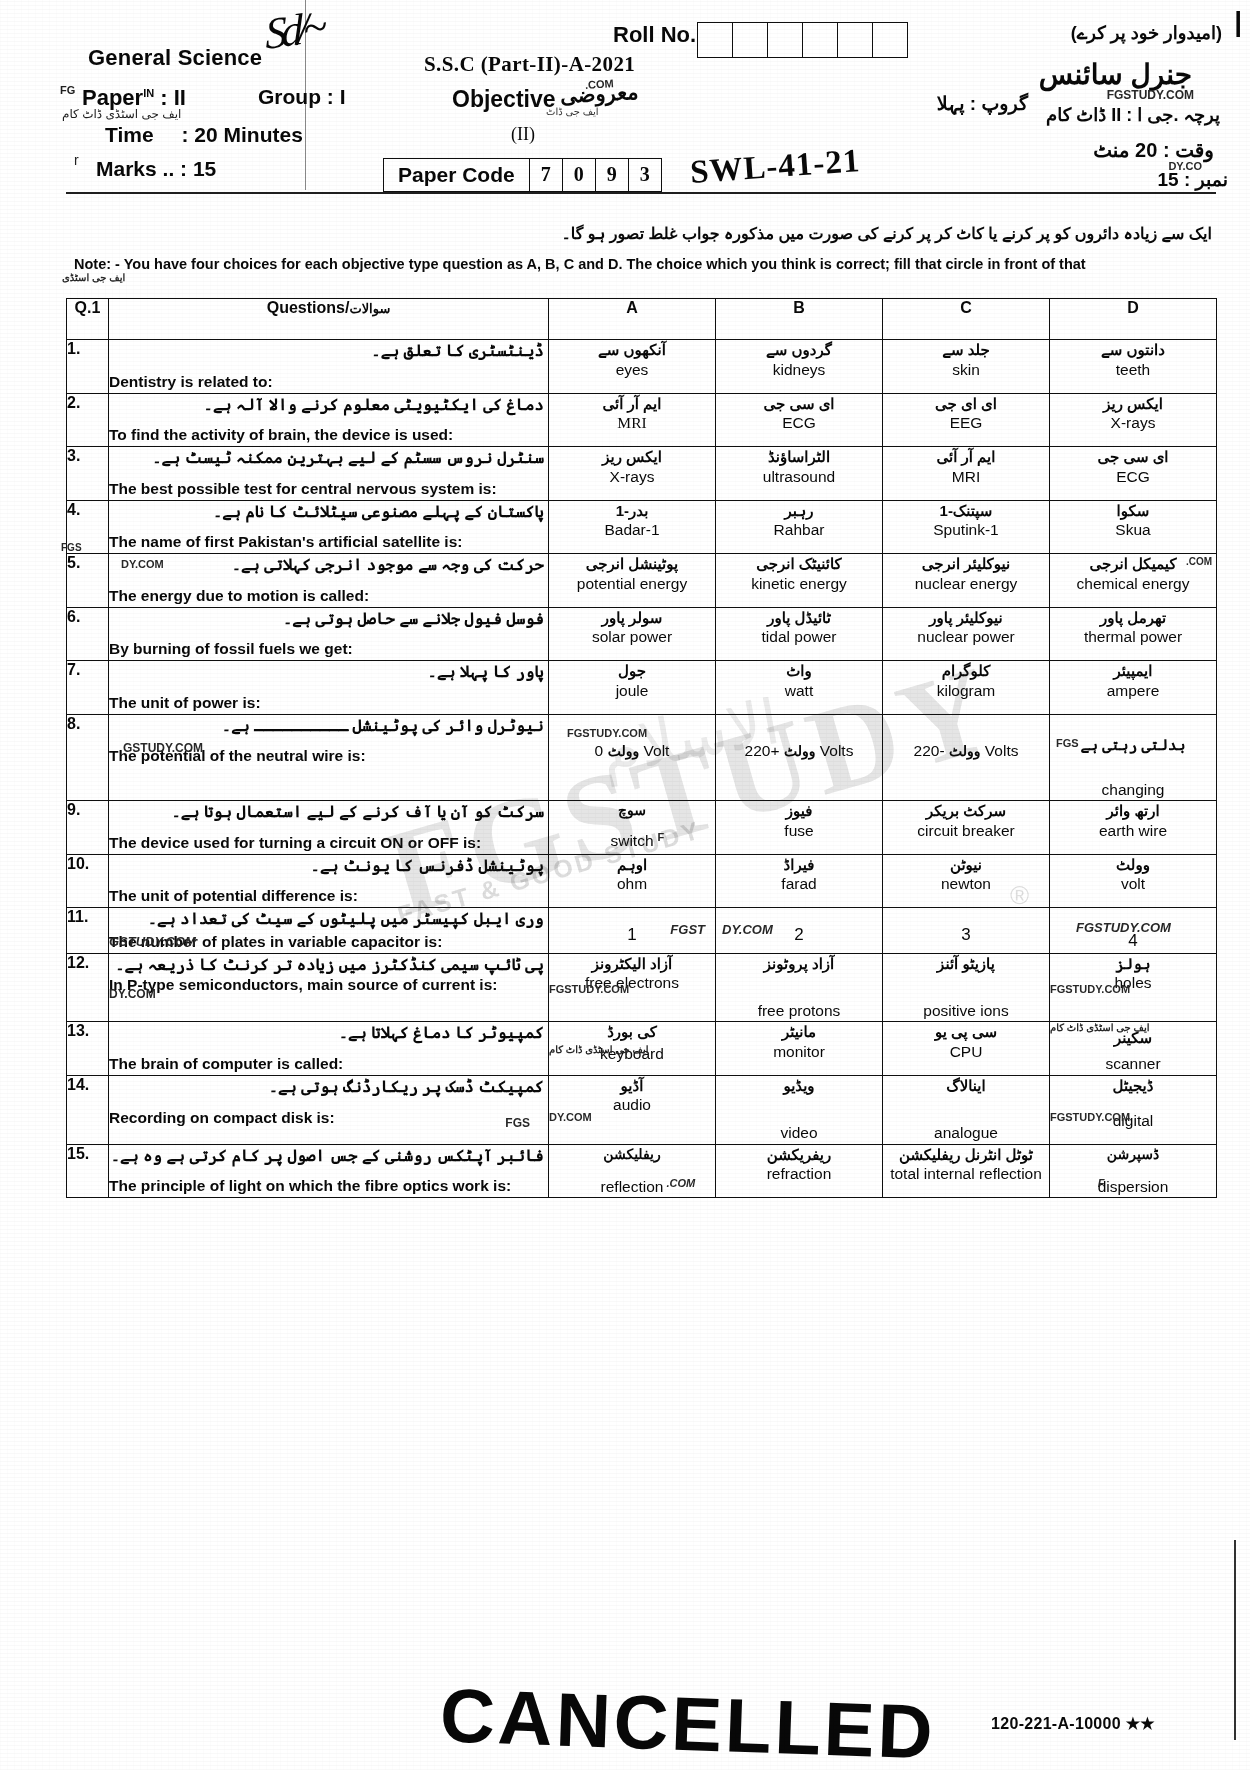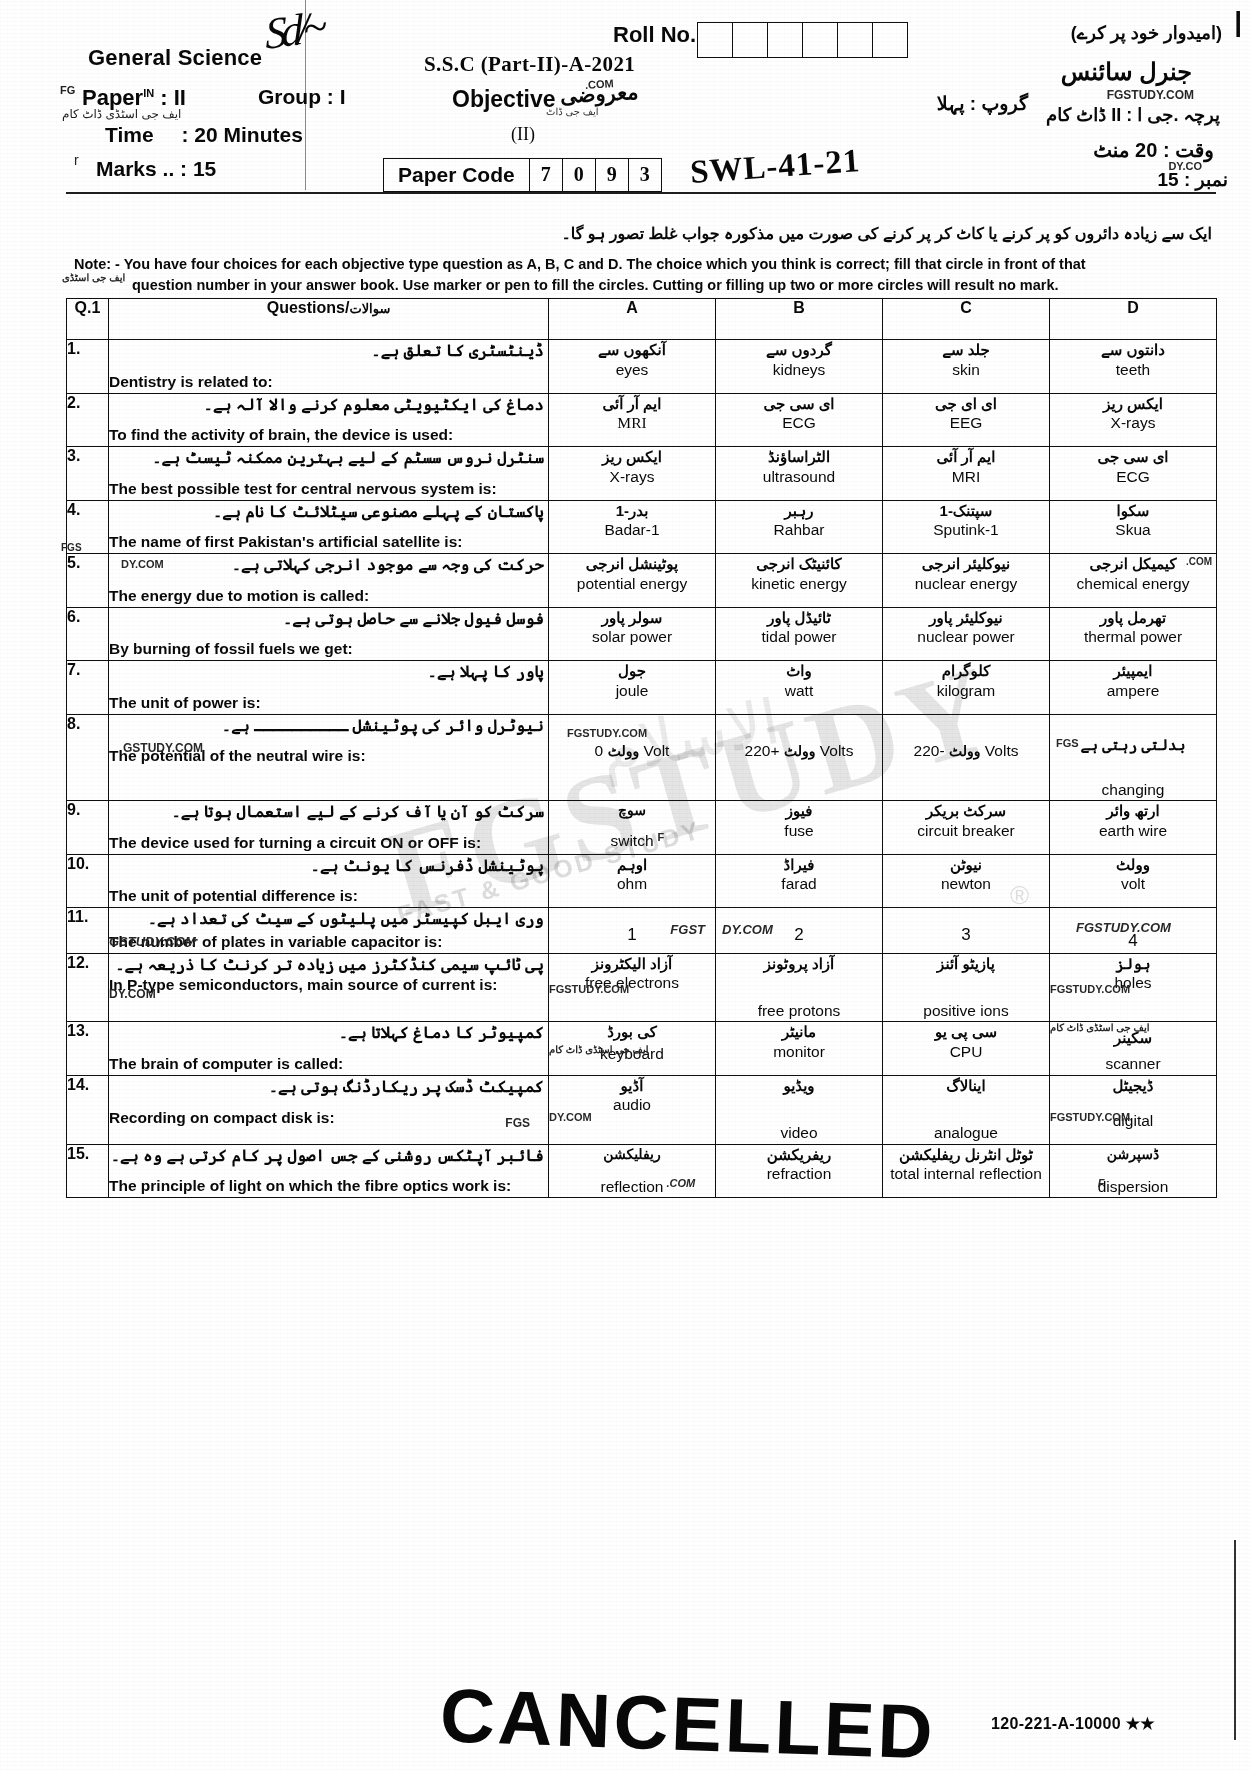--- a/index.html
+++ b/index.html
@@ -117,21 +117,21 @@
   }
   .rollbox .cell:last-child { border-right: none; }
 
   
   .u-candidate {
     position: absolute; right: 28px; top: 22px;
     font-size: 18px; direction: rtl; font-weight: 600;
   }
   .u-subject {
     position: absolute; right: 58px; top: 58px;
-    font-size: 24px; direction: rtl; font-weight: 700; margin-left: 8px;
+    font-size: 28px; direction: rtl; font-weight: 700; margin-left: 8px;
   }
   .u-fgstudy {
     position: absolute; right: 56px; top: 88px;
     font-size: 12px; font-weight: bold; color: #222;
   }
   .u-paper {
     position: absolute; right: 30px; top: 104px;
     font-size: 18px; direction: rtl; font-weight: 600;
   }
   .u-group {
@@ -425,21 +425,20 @@
     <div class="digit">3</div>
   </div>
   <div class="handwrite-code">SWL-41-21</div>
 
   <div class="note-rule"></div>
   <div class="note-urdu2">ایک سے زیادہ دائروں کو پر کرنے یا کاٹ کر پر کرنے کی صورت میں مذکورہ جواب غلط تصور ہو گا۔</div>
   <div class="note-urdu-tiny wm">ایف جی اسٹڈی</div>
   <div class="note-en">
     <span class="lead">Note: -</span>
     <span>You have four choices for each objective type question as A, B, C and D. The choice which you think is correct; fill that circle in front of that</span>
-    <span class="l2">question number in your answer book. Use marker or pen to fill the circles. Cutting or filling up two or more circles will result no mark.</span>
   </div>
 
   <div class="wm-big">FGSTUDY</div>
   <div class="wm-sub">FAST &amp; GOOD STUDY</div>
   <div class="wm-arabic">الاسلام</div>
   <div class="wm-reg">®</div>
 
   <table class="mcq">
     <colgroup>
       <col class="c-no">

